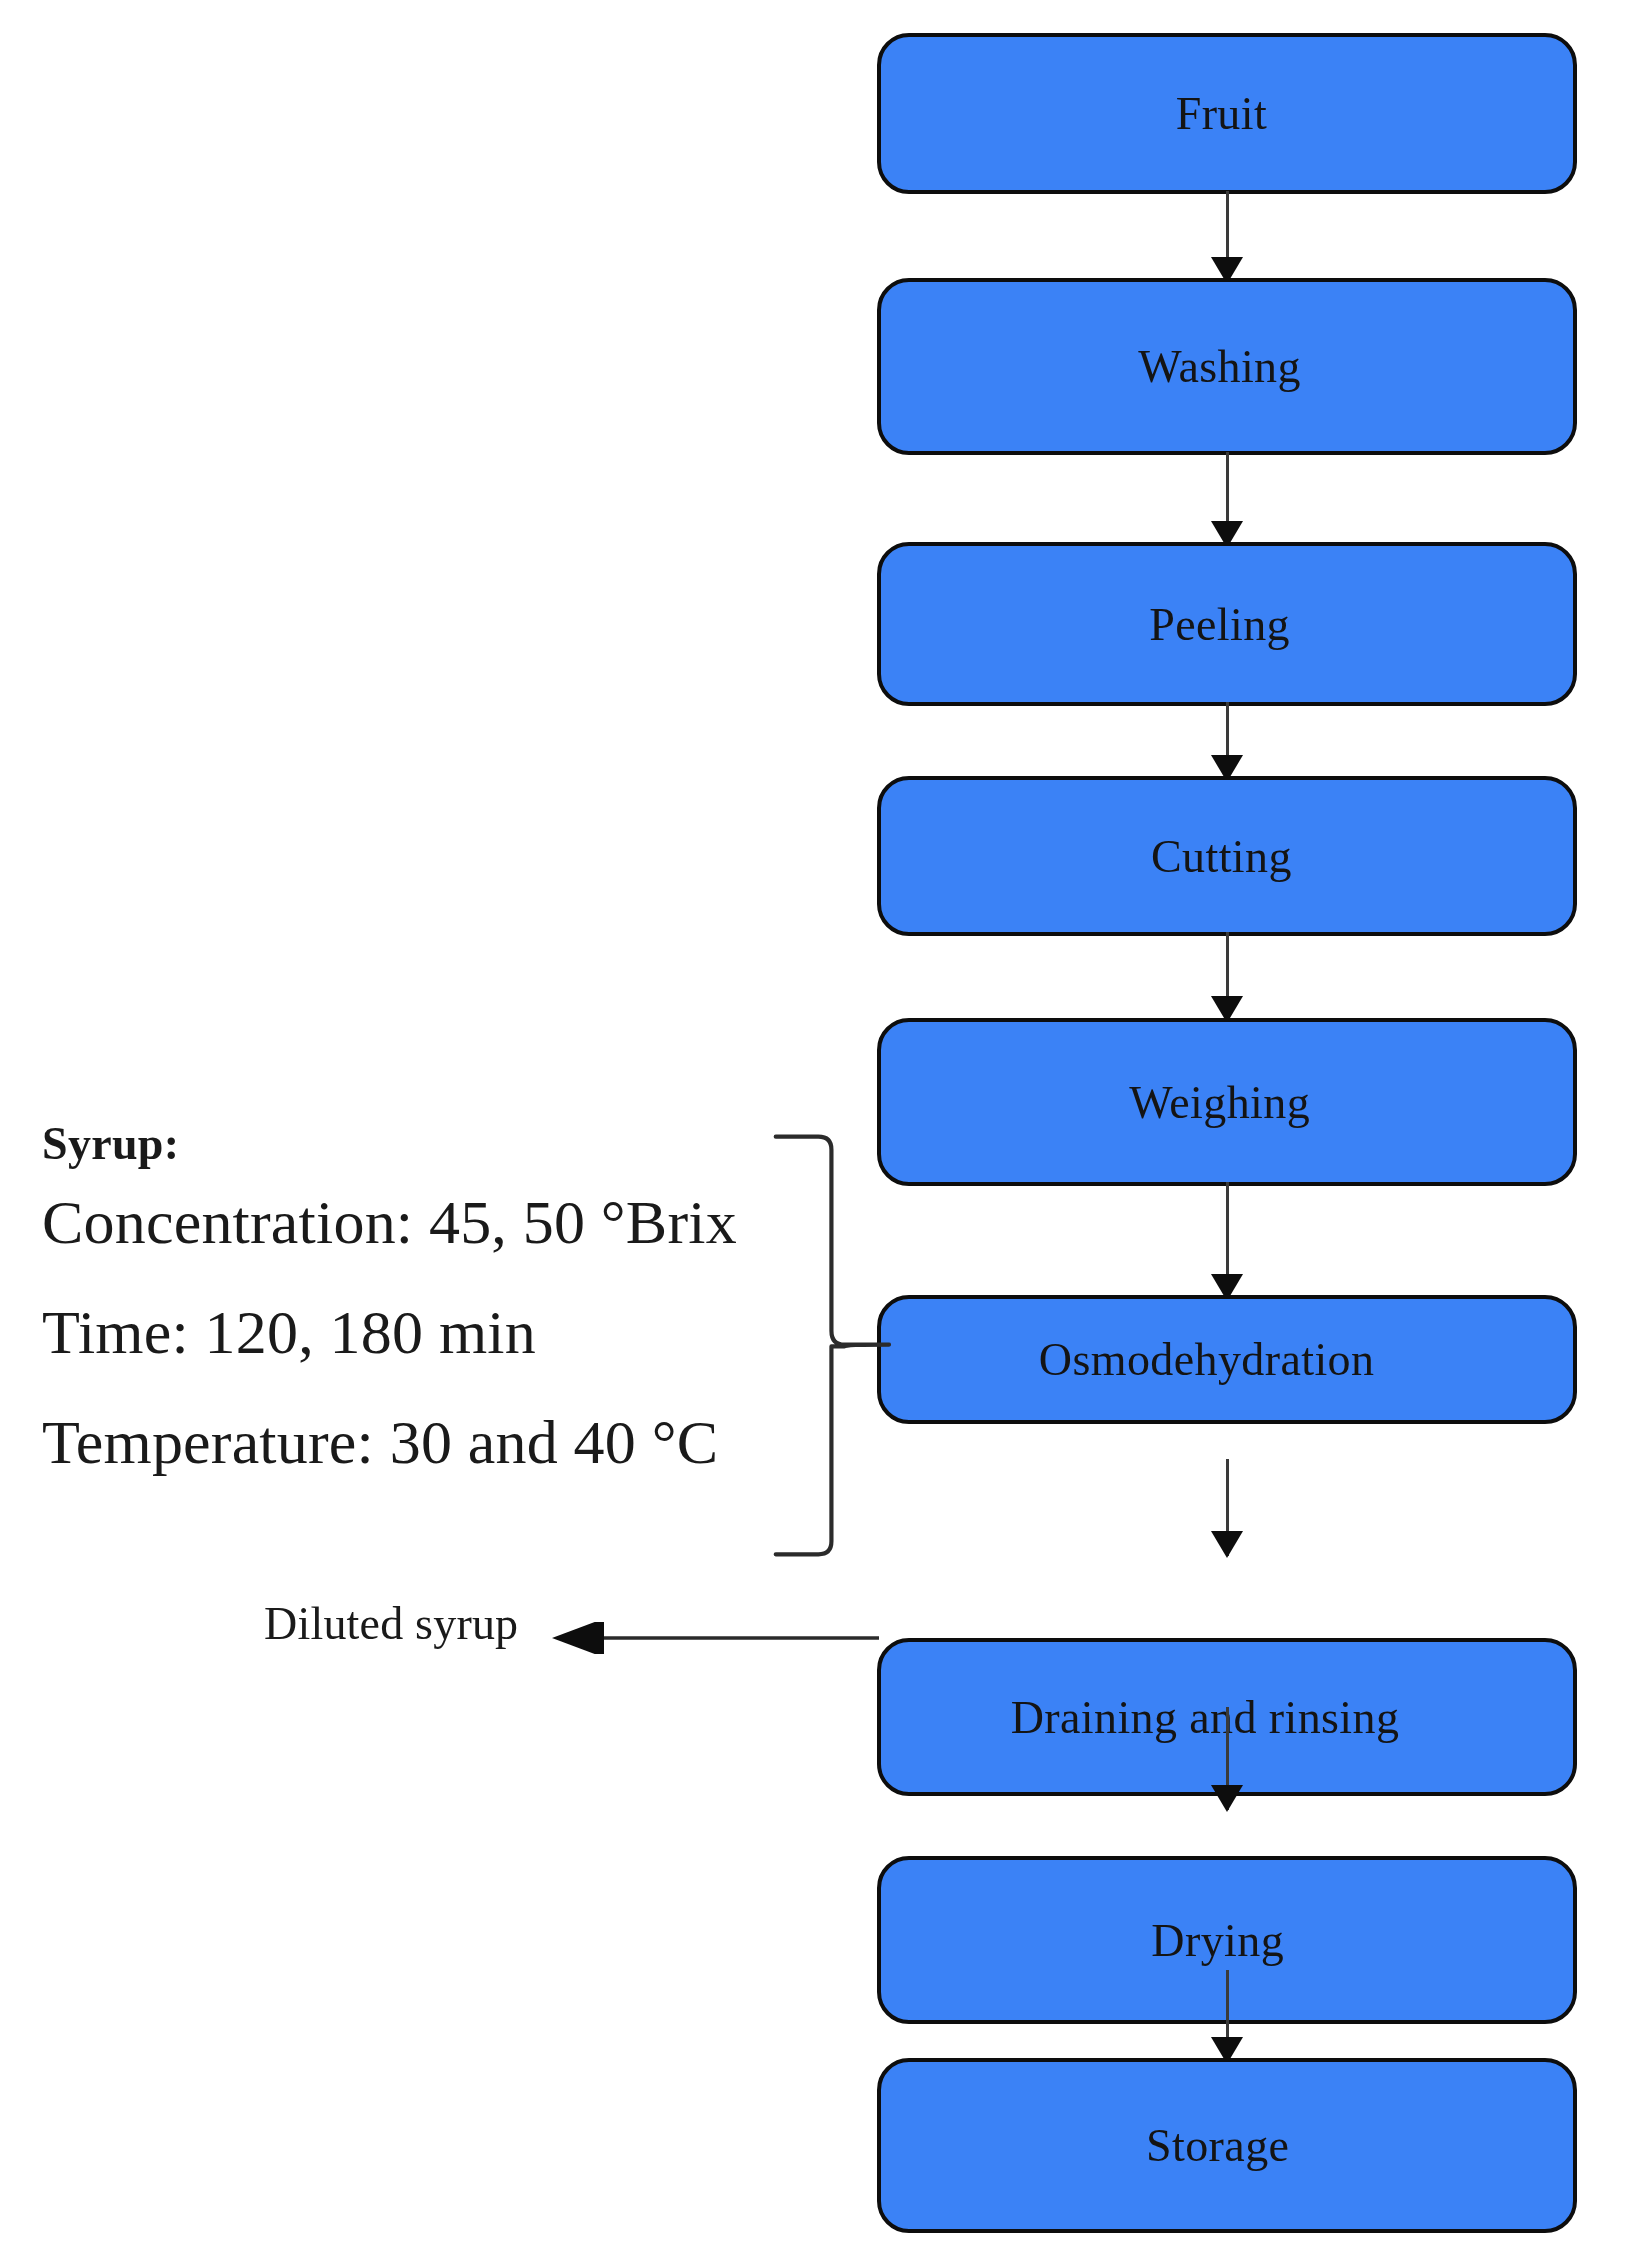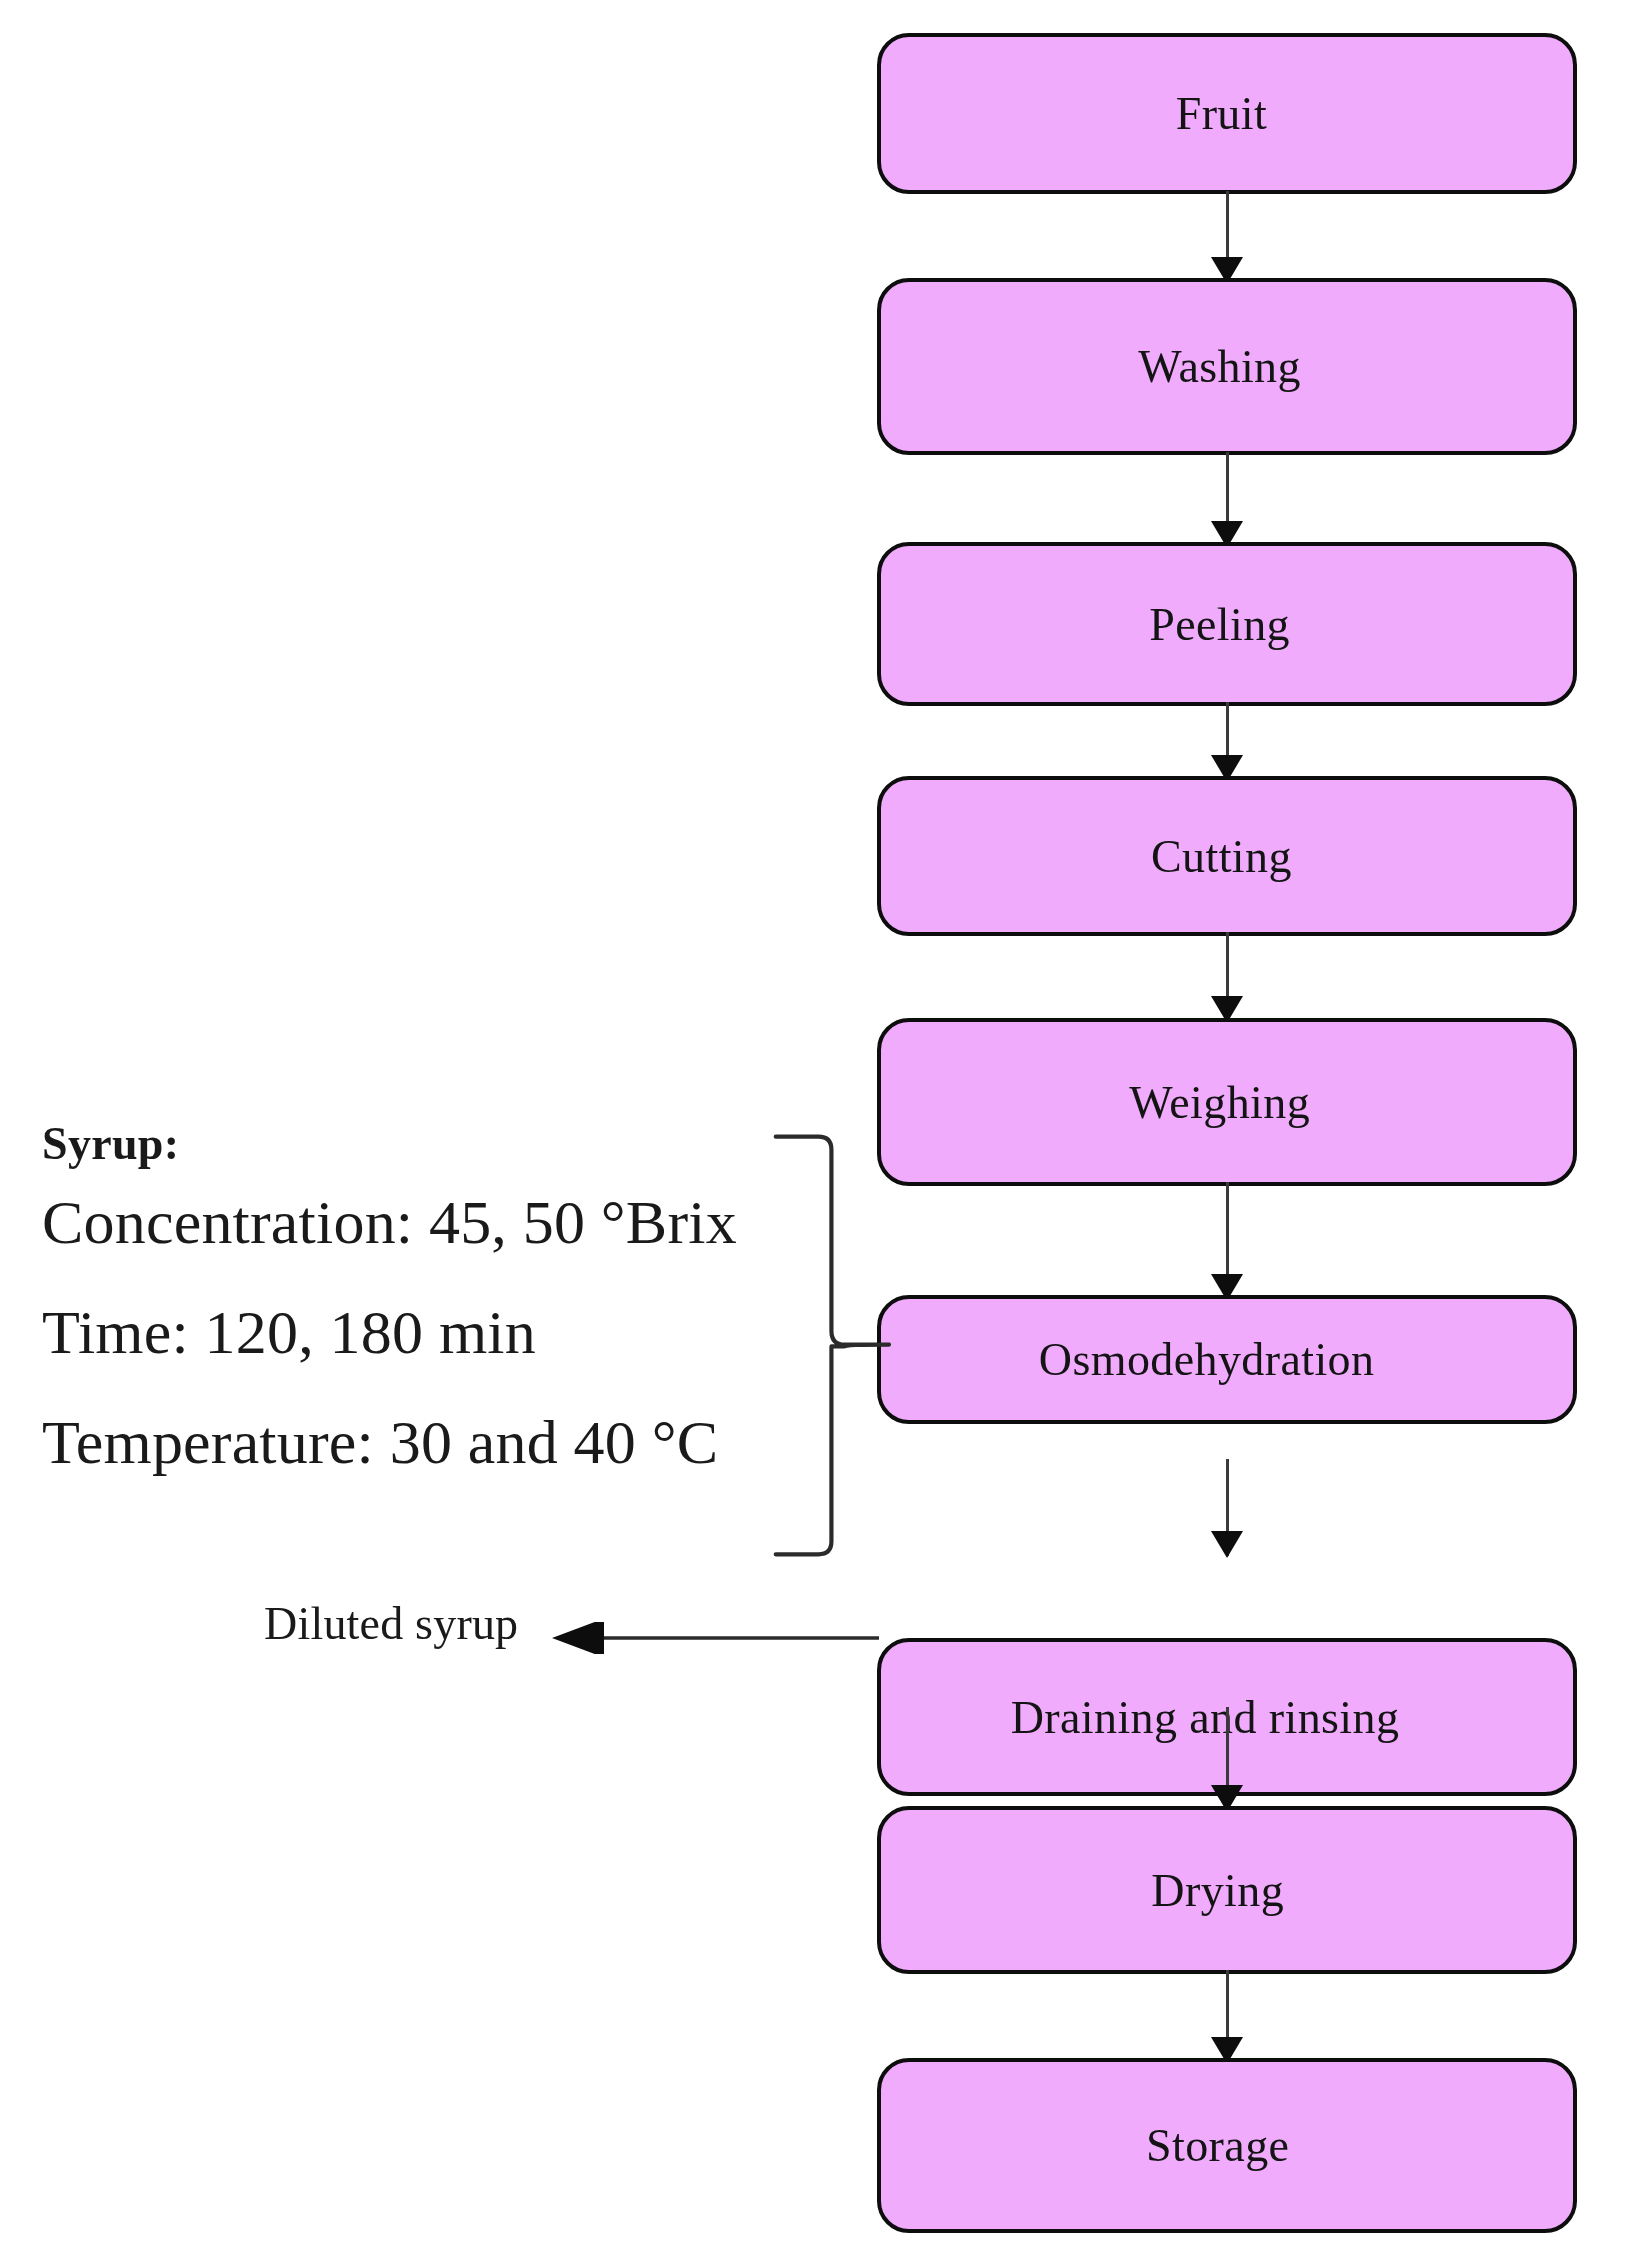--- a/index.html
+++ b/index.html
@@ -20,21 +20,21 @@
     overflow: hidden;
   }
   
   .flow-box {
     position: absolute;
     left: 877px;
     width: 700px;
     box-sizing: border-box;
     border: 4.6px solid #0d0d0d;
     border-radius: 32px;
-    background: #f0abfc;
+    background: #3b82f6;
     display: flex;
     align-items: center;
     justify-content: center;
   }
   .flow-box .box-label {
     font-size: 46px;
     line-height: 1;
     letter-spacing: 0.4px;
     color: #141414;
     white-space: nowrap;
@@ -42,21 +42,21 @@
     top: 0.9px;
   }
   
   #box-fruit      { top: 33px;   height: 161px; }
   #box-washing    { top: 278px;  height: 177px; }
   #box-peeling    { top: 542px;  height: 164px; }
   #box-cutting    { top: 776px;  height: 160px; }
   #box-weighing   { top: 1018px; height: 168px; }
   #box-osmo       { top: 1295px; height: 129px; }
   #box-draining   { top: 1638px; height: 158px; }
-  #box-drying     { top: 1806px; height: 168px; justify-content: center; }
+  #box-drying     { top: 1856px; height: 168px; justify-content: center; }
   #box-storage    { top: 2058px; height: 175px; }
 
   
   #box-fruit      .box-label { transform: translateX(-5.6px); }
   #box-washing    .box-label { transform: translateX(-7.4px); }
   #box-peeling    .box-label { transform: translateX(-7.4px); }
   #box-cutting    .box-label { transform: translateX(-5.6px); }
   #box-weighing   .box-label { transform: translateX(-7.4px); }
   #box-osmo       .box-label { transform: translateX(-20.4px); }
   #box-draining   .box-label { transform: translateX(-22px); }

